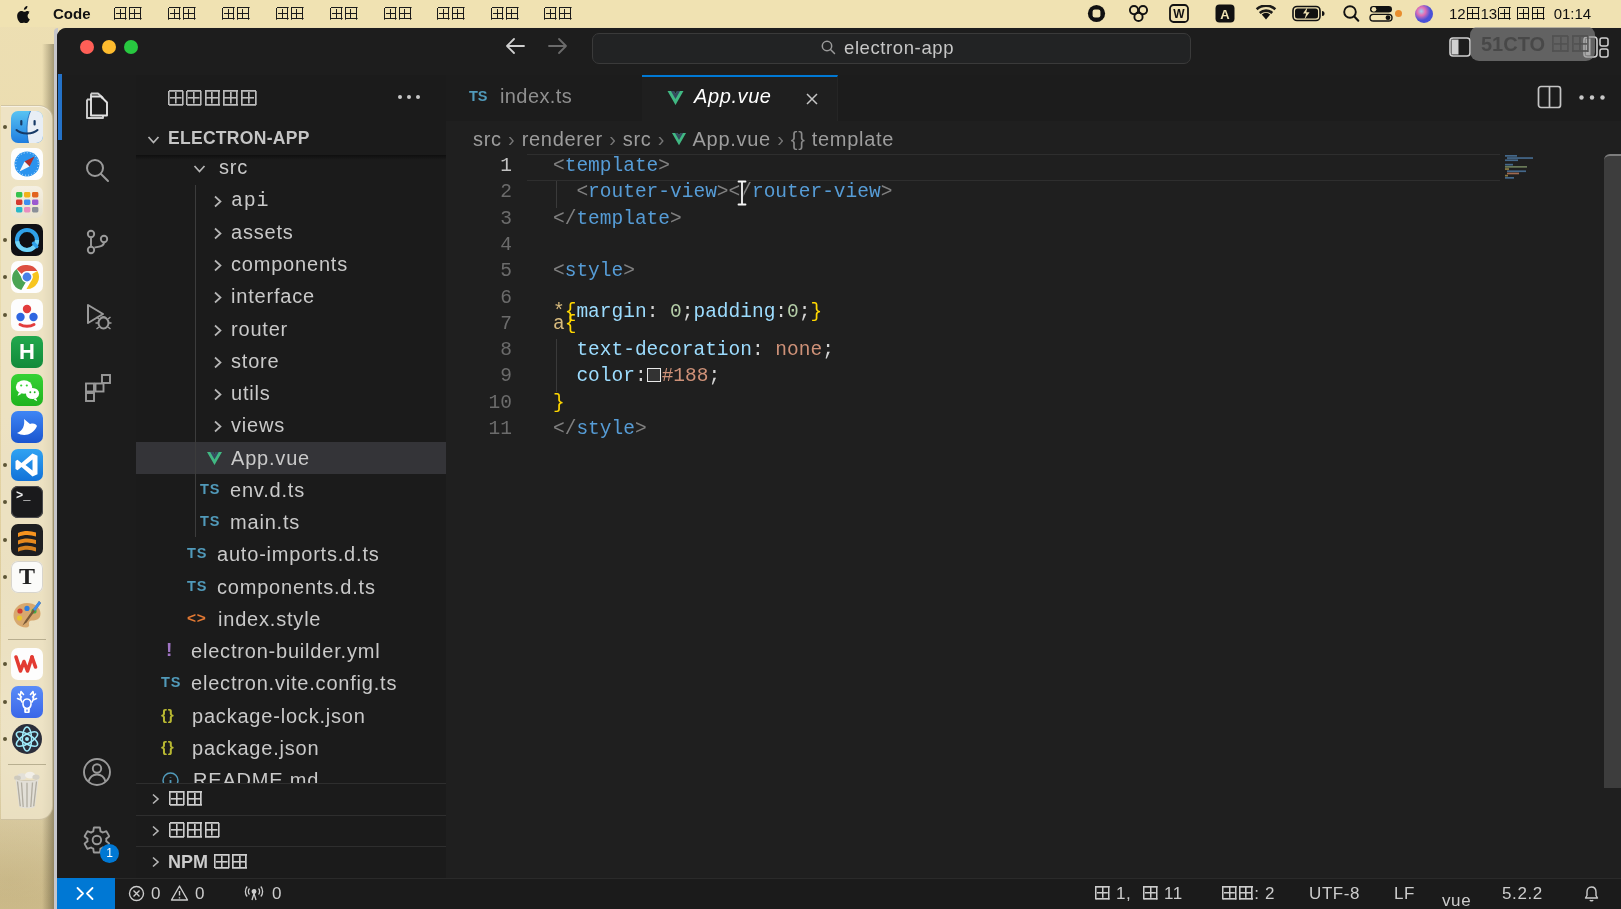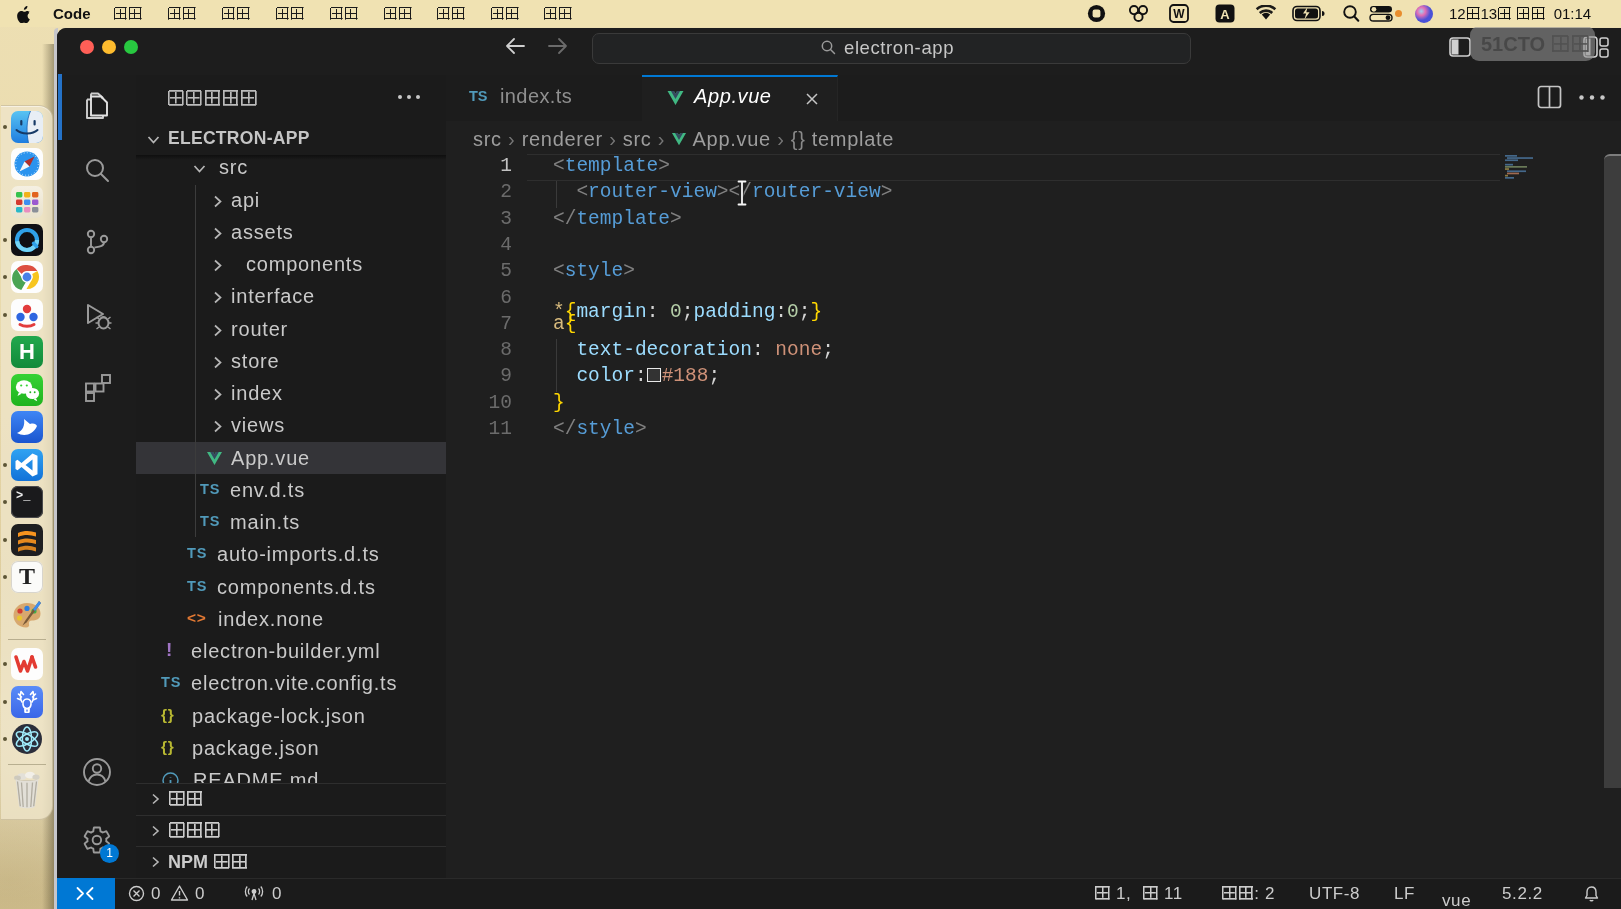--- a/index.html
+++ b/index.html
@@ -167,37 +167,37 @@
           <path d="M2.5 5 L7.5 10.5 L12.5 5" fill="none" stroke="#b6b6b6" stroke-width="1.7"></path>
         </svg>
         <span class="ab" style="left:32px;top:5px;letter-spacing:.3px;">ELECTRON-APP</span>
       </div>
   <div class="row" style="top:152px;">
         <svg class="ab" style="left:56px;top:9px" width="15" height="15" viewBox="0 0 15 15">
           <path d="M2.5 5 L7.5 10.5 L12.5 5" fill="none" stroke="#b6b6b6" stroke-width="1.7"></path>
         </svg>
         <span class="ab" style="left:83px;top:4px;">src</span>
       </div>
-  <div class="row" style="top:185px;">
+  <div class="row" style="top:185px;font-family:Liberation Mono, monospace;">
         <svg class="ab" style="left:74px;top:9px" width="15" height="15" viewBox="0 0 15 15">
           <path d="M5 2.5 L10.5 7.5 L5 12.5" fill="none" stroke="#b6b6b6" stroke-width="1.7"></path>
         </svg>
         <span class="ab" style="left:95px;top:4px;">api</span>
       </div>
   <div class="row" style="top:217px;">
         <svg class="ab" style="left:74px;top:9px" width="15" height="15" viewBox="0 0 15 15">
           <path d="M5 2.5 L10.5 7.5 L5 12.5" fill="none" stroke="#b6b6b6" stroke-width="1.7"></path>
         </svg>
         <span class="ab" style="left:95px;top:4px;">assets</span>
       </div>
   <div class="row" style="top:249px;">
         <svg class="ab" style="left:74px;top:9px" width="15" height="15" viewBox="0 0 15 15">
           <path d="M5 2.5 L10.5 7.5 L5 12.5" fill="none" stroke="#b6b6b6" stroke-width="1.7"></path>
         </svg>
-        <span class="ab" style="left:110px;top:4px;">components</span>
+        <span class="ab" style="left:95px;top:4px;">components</span>
       </div>
   <div class="row" style="top:281px;">
         <svg class="ab" style="left:74px;top:9px" width="15" height="15" viewBox="0 0 15 15">
           <path d="M5 2.5 L10.5 7.5 L5 12.5" fill="none" stroke="#b6b6b6" stroke-width="1.7"></path>
         </svg>
         <span class="ab" style="left:95px;top:4px;">interface</span>
       </div>
   <div class="row" style="top:314px;">
         <svg class="ab" style="left:74px;top:9px" width="15" height="15" viewBox="0 0 15 15">
           <path d="M5 2.5 L10.5 7.5 L5 12.5" fill="none" stroke="#b6b6b6" stroke-width="1.7"></path>
@@ -207,21 +207,21 @@
   <div class="row" style="top:346px;">
         <svg class="ab" style="left:74px;top:9px" width="15" height="15" viewBox="0 0 15 15">
           <path d="M5 2.5 L10.5 7.5 L5 12.5" fill="none" stroke="#b6b6b6" stroke-width="1.7"></path>
         </svg>
         <span class="ab" style="left:95px;top:4px;">store</span>
       </div>
   <div class="row" style="top:378px;">
         <svg class="ab" style="left:74px;top:9px" width="15" height="15" viewBox="0 0 15 15">
           <path d="M5 2.5 L10.5 7.5 L5 12.5" fill="none" stroke="#b6b6b6" stroke-width="1.7"></path>
         </svg>
-        <span class="ab" style="left:95px;top:4px;">index</span>
+        <span class="ab" style="left:95px;top:4px;">utils</span>
       </div>
   <div class="row" style="top:410px;">
         <svg class="ab" style="left:74px;top:9px" width="15" height="15" viewBox="0 0 15 15">
           <path d="M5 2.5 L10.5 7.5 L5 12.5" fill="none" stroke="#b6b6b6" stroke-width="1.7"></path>
         </svg>
         <span class="ab" style="left:95px;top:4px;">views</span>
       </div>
   <div class="row" style="top:443px;">
         <svg class="ab" style="left:70px;top:8px" width="17" height="16" viewBox="0 0 17 16">
           <path d="M1 1 H7 L8.5 3.5 L10 1 H16 L8.5 14 Z" fill="#41b883"></path>
@@ -240,21 +240,21 @@
   <div class="row" style="top:539px;">
         <span class="ab" style="left:51px;top:6px;font-size:14.5px;font-weight:700;color:#519aba;">TS</span>
         <span class="ab" style="left:81px;top:4px;text-align:center;">auto-imports.d.ts</span>
       </div>
   <div class="row" style="top:572px;">
         <span class="ab" style="left:51px;top:6px;font-size:14.5px;font-weight:700;color:#519aba;">TS</span>
         <span class="ab" style="left:81px;top:4px;">components.d.ts</span>
       </div>
   <div class="row" style="top:604px;">
         <span class="ab" style="left:51px;top:5px;font-size:15.5px;font-weight:700;color:#e37933;">&lt;&gt;</span>
-        <span class="ab" style="left:82px;top:4px;">index.none</span>
+        <span class="ab" style="left:82px;top:4px;">index.style</span>
       </div>
   <div class="row" style="top:636px;">
         <span class="ab" style="left:30px;top:3px;font-size:19px;font-weight:700;color:#a074c4;">!</span>
         <span class="ab" style="left:55px;top:4px;">electron-builder.yml</span>
       </div>
   <div class="row" style="top:668px;">
         <span class="ab" style="left:25px;top:6px;font-size:14.5px;font-weight:700;color:#519aba;">TS</span>
         <span class="ab" style="left:55px;top:4px;">electron.vite.config.ts</span>
       </div>
   <div class="row" style="top:701px;">

